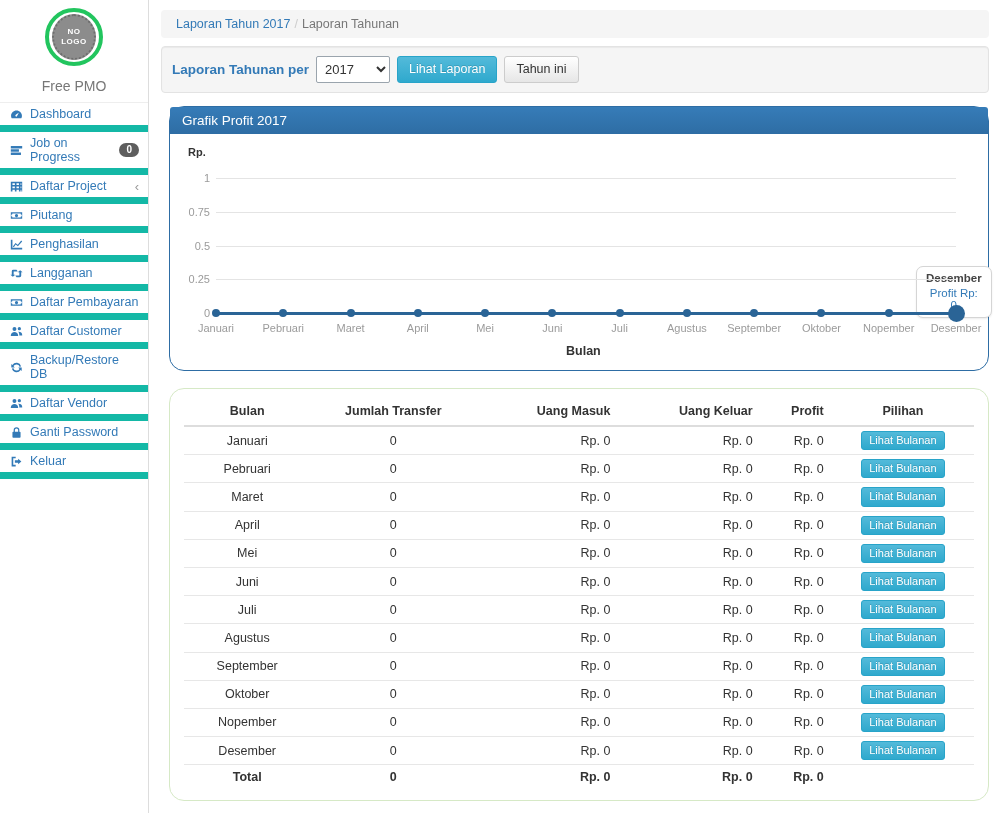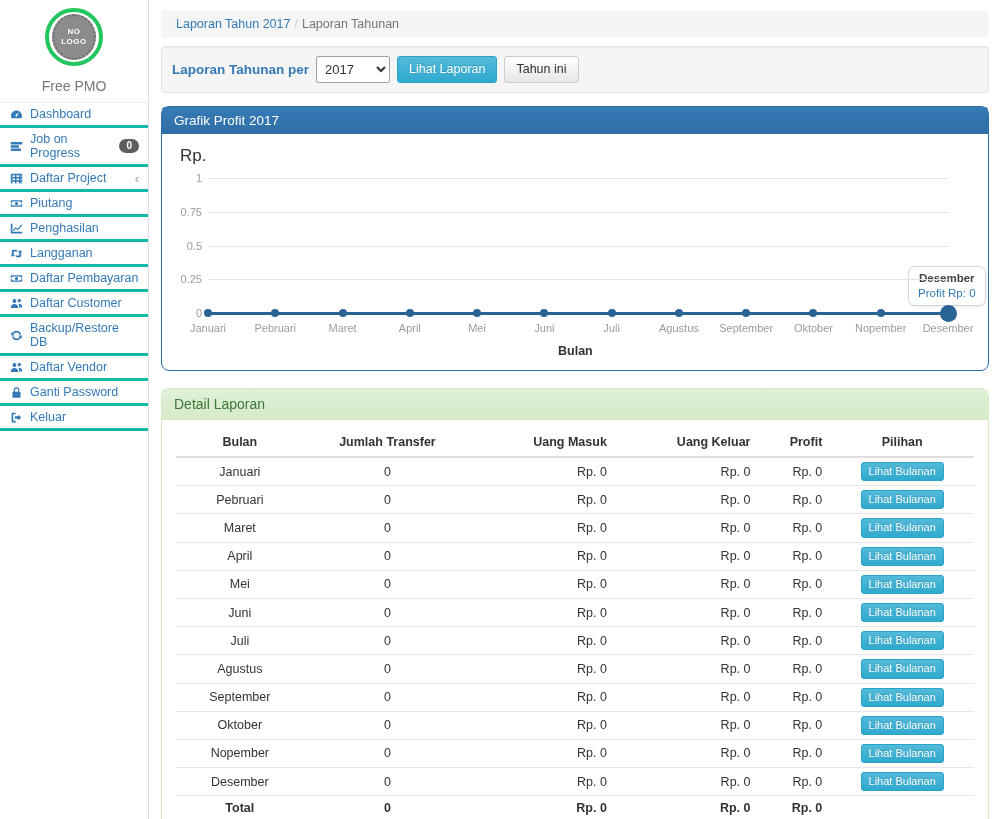--- a/index.html
+++ b/index.html
@@ -25,21 +25,21 @@
     border:2px dotted #6d6d6d;
     color:#fff; font-size:8px; font-weight:bold; letter-spacing:.5px;
     display:flex; align-items:center; justify-content:center; text-align:center; line-height:1.25;
     white-space:pre-line;
   }
   .brand { color:#777; font-size:14px; padding:6px 0 8px; text-align:center; }
   .menu { border-top:1px solid #eee; }
   .menu-item {
     display:flex; align-items:center; gap:7px;
     padding:4px 9px; min-height:24px;
-    border-bottom:3px solid #14b8a6;
+    border-bottom:7px solid #14b8a6;
     color:#337ab7; font-size:12.5px; cursor:pointer; text-decoration:none;
   }
   .menu-item .mi-icon { width:14px; height:14px; flex:0 0 14px; display:inline-flex; align-items:center; justify-content:center; color:#337ab7; }
   .menu-item svg { width:13px; height:13px; fill:currentColor; stroke:none; }
   .mi-badge {
     margin-left:auto; background:#5e5e5e; color:#fff; font-size:10px; font-weight:bold;
     border-radius:10px; padding:2px 7px; line-height:1;
   }
   .mi-chevron { margin-left:auto; color:#999; font-size:13px; line-height:1; }
 
@@ -70,28 +70,28 @@
     font-family:Liberation Sans, sans-serif;
   }
   .btn-info {
     color:#fff; background:linear-gradient(#53bada,#2fa9cd); border-color:#28a4c9;
     text-shadow:0 -1px 0 rgba(0,0,0,.15);
   }
   .btn-default { color:#333; background:linear-gradient(#fff,#e6e6e6); border-color:#ccc; }
   .btn-xs { font-size:11px; padding:2px 7px; }
 
   
-  .panel { border-radius:8px; margin-bottom:17px; background:#fff; }
+  .panel { border-radius:15px; margin-bottom:17px; background:#fff;margin-left:8px; }
   .panel-primary { border:1px solid #2e6da4; }
   .panel-primary .panel-heading {
     background:linear-gradient(#367cb8,#2e6da4); color:#fff;
     padding:6px 12px; font-size:13.5px; border-radius:3px 3px 0 0;
   }
   .chart-body { position:relative; height:236px; }
-  .chart-ylabel { position:absolute; left:18px; top:12px; font-weight:normal; font-size:17px; color:#333; }
+  .chart-ylabel { position:absolute; left:18px; top:12px; font-weight:bold; font-size:11px; color:#333; }
   .gridline { position:absolute; height:1px; background:#e4e4e4; }
   .ytick { position:absolute; width:40px; text-align:right; font-size:11px; color:#9b9b9b; }
   .series-line { position:absolute; height:3px; background:#2a6496; border-radius:2px; }
   .pt { position:absolute; width:8px; height:8px; border-radius:50%; background:#2a6496; }
   .pt-big { width:17px; height:17px; }
   .xtick { position:absolute; width:76px; text-align:center; font-size:11px; color:#9b9b9b; }
   .chart-xlabel { position:absolute; font-weight:bold; font-size:12.5px; color:#333; }
   .chart-tooltip {
     position:absolute; background:#fff; border:1px solid #d5d5d5; border-radius:7px;
     padding:5px 9px 6px; text-align:center; box-shadow:0 1px 2px rgba(0,0,0,.08);
@@ -291,21 +291,20 @@
           <div class="pt" style="left: 647.455px; top: 175px;"></div>
           <div class="xtick" style="left: 613.455px; top: 188px;">Oktober</div>
           <div class="pt" style="left: 714.727px; top: 175px;"></div>
           <div class="xtick" style="left: 680.727px; top: 188px;">Nopember</div>
           <div class="pt pt-big" style="left: 777.5px; top: 170.5px;"></div>
           <div class="xtick" style="left: 748px; top: 188px;">Desember</div>
         </div>
     </section>
 
     <section class="panel panel-success">
-      <div class="panel-heading">Detail Laporan</div>
       <div class="panel-body">
         <table class="report">
           <thead>
             <tr id="report-head-row">
                 <th class="col-c" style="width: 16%;">Bulan</th>
                 <th class="col-c" style="width: 21%;">Jumlah Transfer</th>
                 <th class="col-r" style="width: 18%;">Uang Masuk</th>
                 <th class="col-r" style="width: 18%;">Uang Keluar</th>
                 <th class="col-r" style="width: 9%;">Profit</th>
                 <th class="col-c" style="width: 18%;">Pilihan</th>

